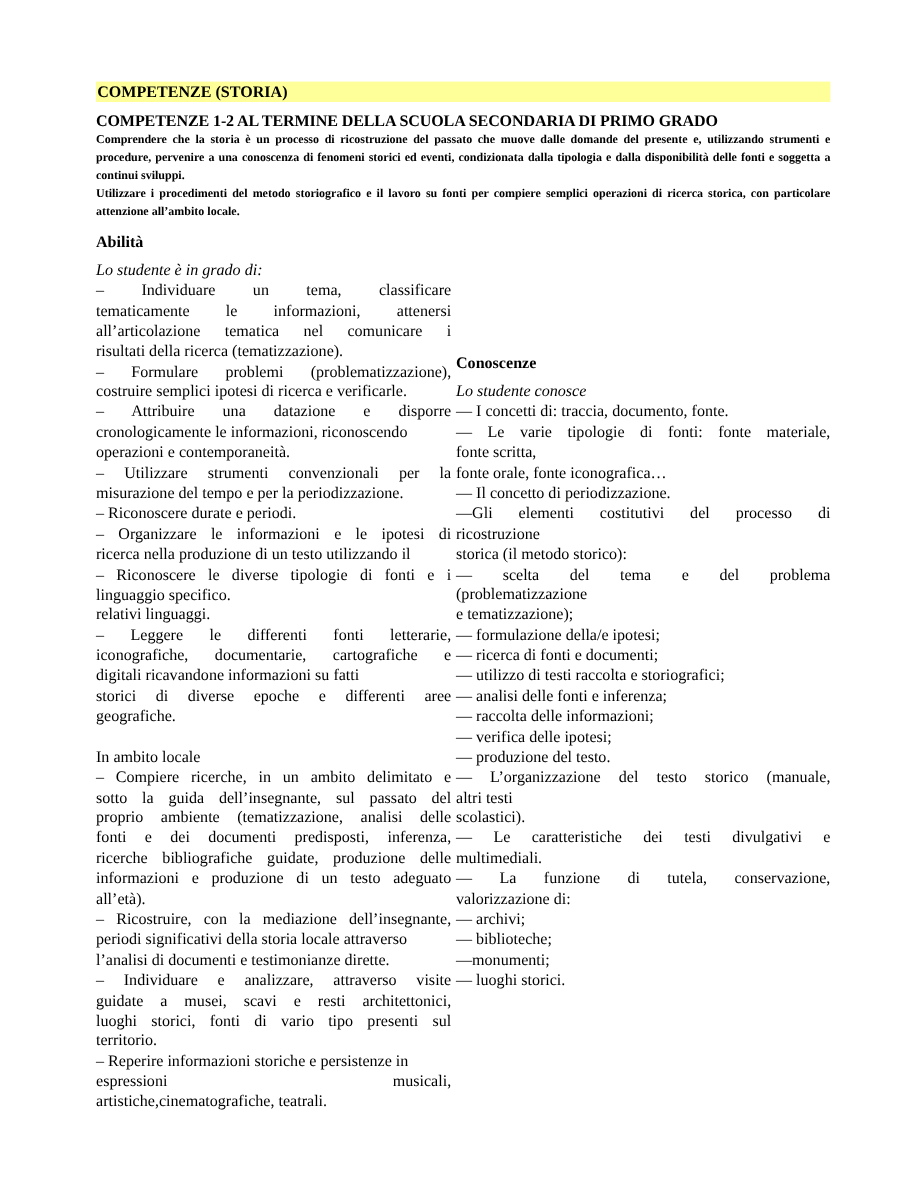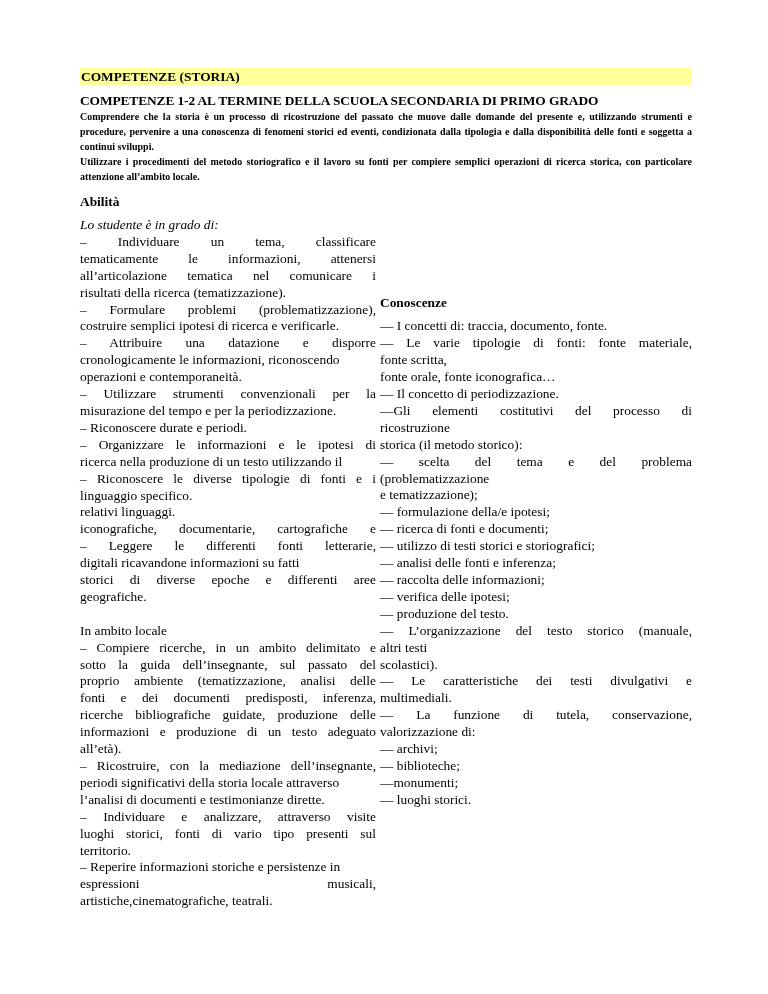--- a/index.html
+++ b/index.html
@@ -43,62 +43,64 @@
           <div class="line">cronologicamente le informazioni, riconoscendo</div>
           <div class="line">operazioni e contemporaneità.</div>
           <div class="line j">– Utilizzare strumenti convenzionali per la</div>
           <div class="line">misurazione del tempo e per la periodizzazione.</div>
           <div class="line">– Riconoscere durate e periodi.</div>
           <div class="line j">– Organizzare le informazioni e le ipotesi di</div>
           <div class="line">ricerca nella produzione di un testo utilizzando il</div>
           <div class="line j">– Riconoscere le diverse tipologie di fonti e i</div>
           <div class="line">linguaggio specifico.</div>
           <div class="line">relativi linguaggi.</div>
+          <div class="line j">–   Leggere   le   differenti   fonti   letterarie,</div>
           <div class="line j">iconografiche, documentarie, cartografiche e</div>
-          <div class="line j">–   Leggere   le   differenti   fonti   letterarie,</div>
           <div class="line">digitali ricavandone informazioni su fatti</div>
           <div class="line j">storici di diverse epoche e differenti aree</div>
           <div class="line">geografiche.</div>
           <div class="line blank"></div>
           <div class="line">In ambito locale</div>
           <div class="line j">– Compiere ricerche, in un ambito delimitato e</div>
           <div class="line j">sotto la guida dell’insegnante, sul passato del</div>
           <div class="line j">proprio ambiente (tematizzazione, analisi delle</div>
           <div class="line j">fonti e dei documenti predisposti, inferenza,</div>
           <div class="line j">ricerche bibliografiche guidate, produzione delle</div>
           <div class="line j">informazioni e produzione di un testo adeguato</div>
           <div class="line">all’età).</div>
           <div class="line j">– Ricostruire, con la mediazione dell’insegnante,</div>
           <div class="line">periodi significativi della storia locale attraverso</div>
           <div class="line">l’analisi di documenti e testimonianze dirette.</div>
           <div class="line j">– Individuare e analizzare, attraverso visite</div>
+          <div class="line j">guidate a musei, scavi e resti architettonici,</div>
           <div class="line j">luoghi storici, fonti di vario tipo presenti sul</div>
           <div class="line">territorio.</div>
           <div class="line">– Reperire informazioni storiche e persistenze in</div>
           <div class="line j">espressioni musicali,</div>
           <div class="line">artistiche,cinematografiche, teatrali.</div>
         </div>
     </div>
     <div class="col-right">
       <div class="col-head">Conoscenze</div>
       <div id="conoscenze-lines">
+          <div class="line it">Lo studente conosce</div>
           <div class="line">— I concetti di: traccia, documento, fonte.</div>
           <div class="line j">— Le varie tipologie di fonti: fonte materiale,</div>
           <div class="line">fonte scritta,</div>
           <div class="line">fonte orale, fonte iconografica…</div>
           <div class="line">— Il concetto di periodizzazione.</div>
           <div class="line j">—Gli elementi costitutivi del processo di</div>
           <div class="line">ricostruzione</div>
           <div class="line">storica (il metodo storico):</div>
           <div class="line j">—     scelta     del     tema     e     del     problema</div>
           <div class="line">(problematizzazione</div>
           <div class="line">e tematizzazione);</div>
           <div class="line">— formulazione della/e ipotesi;</div>
           <div class="line">— ricerca di fonti e documenti;</div>
-          <div class="line">— utilizzo di testi storici e storiografici;</div>
+          <div class="line">— utilizzo di testi raccolta e storiografici;</div>
           <div class="line">— analisi delle fonti e inferenza;</div>
           <div class="line">— raccolta delle informazioni;</div>
           <div class="line">— verifica delle ipotesi;</div>
           <div class="line">— produzione del testo.</div>
           <div class="line j">— L’organizzazione del testo storico (manuale,</div>
           <div class="line">altri testi</div>
           <div class="line">scolastici).</div>
           <div class="line j">— Le caratteristiche dei testi divulgativi e</div>
           <div class="line">multimediali.</div>
           <div class="line j">—   La   funzione   di   tutela,   conservazione,</div>

